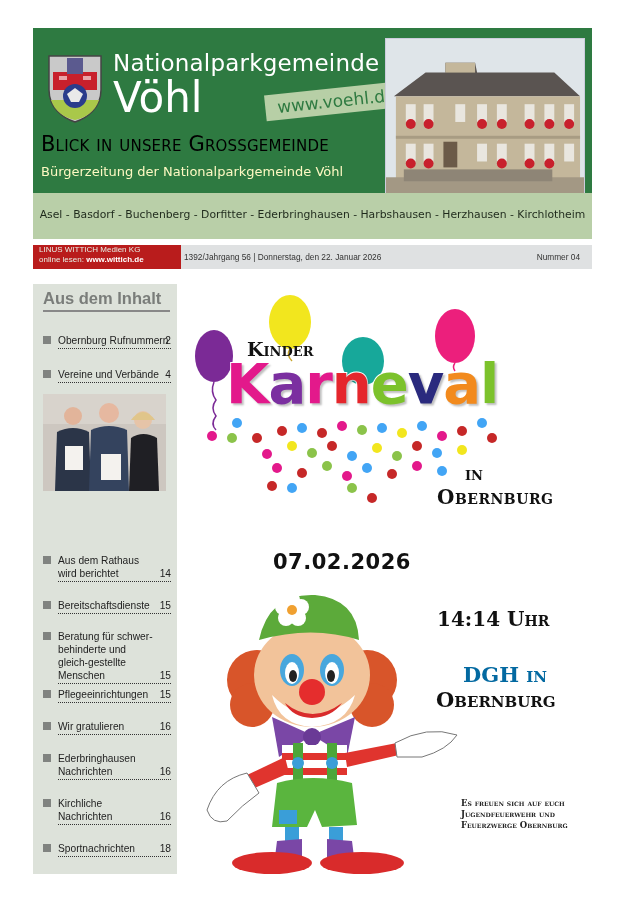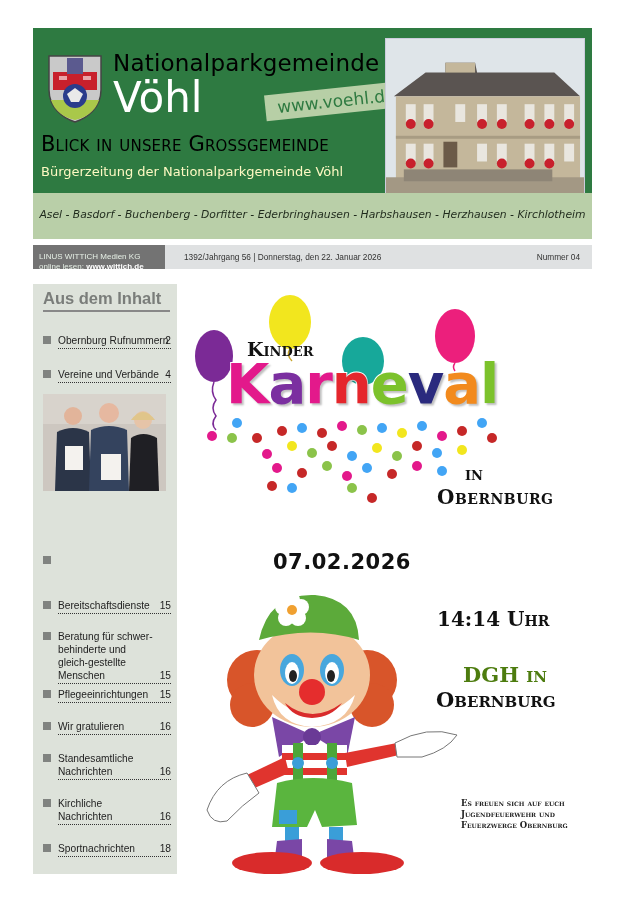--- a/index.html
+++ b/index.html
@@ -2,32 +2,32 @@
 <html><head>
 <meta charset="utf-8">
 <style>
   * { box-sizing: border-box; margin: 0; padding: 0; }
   html, body { width: 625px; height: 897px; background: #ffffff; overflow: hidden; }
   body { position: relative; font-family: "Liberation Sans", sans-serif; color: #222; }
 
   
   .masthead { position: absolute; left: 33px; top: 28px; width: 559px; height: 165px; background: #2e7a41; }
   .crest { position: absolute; left: 12px; top: 22px; width: 60px; height: 74px; }
-  .title-small { position: absolute; left: 80px; top: 22px; color: #000000; font-size: 23px; font-family: "DejaVu Sans", sans-serif; letter-spacing: 0.2px; }
+  .title-small { position: absolute; left: 80px; top: 22px; color: #ffffff; font-size: 23px; font-family: "DejaVu Sans", sans-serif; letter-spacing: 0.2px; }
   .title-big { position: absolute; left: 80px; top: 49px; color: #fff; font-size: 42px; font-family: "DejaVu Sans", sans-serif; line-height: 1; }
   .url-tag { position: absolute; left: 232px; top: 60px; background: #b7cfa6; color: #2e7a41; font-size: 17px; padding: 3px 10px 3px 12px; transform: rotate(-6deg); font-family: "DejaVu Sans", sans-serif; }
   .tagline { position: absolute; left: 8px; top: 104px; color: #000000; font-family: "DejaVu Sans", sans-serif; font-size: 21px; font-variant: small-caps; letter-spacing: 0.2px; }
   .subtagline { position: absolute; left: 8px; top: 136px; color: #fef9c3; font-family: "DejaVu Sans", sans-serif; font-size: 13px; }
   .photo { position: absolute; left: 352px; top: 10px; width: 200px; height: 163px; background: linear-gradient(#dfe6ea 0%, #e8ecee 28%, #c9bfa9 30%, #b9ad95 70%, #9a9283 100%); overflow: hidden; border: 1px solid #ccd; }
   .photo svg { width: 100%; height: 100%; display: block; }
 
-  .villages { position: absolute; left: 33px; top: 193px; width: 559px; height: 46px; background: #b9cfa8; text-align: center; font-family: "DejaVu Sans", sans-serif; font-size: 10.8px; color: #1f2a1c; line-height: 15px; padding-top: 14px; font-style: italic; }
+  .villages { position: absolute; left: 33px; top: 193px; width: 559px; height: 46px; background: #b9cfa8; text-align: center; font-family: "DejaVu Sans", sans-serif; font-size: 10.8px; color: #1f2a1c; line-height: 15px; padding-top: 14px; }
 
   .infobar { position: absolute; left: 33px; top: 245px; width: 559px; height: 24px; background: #dfe1e2; }
-  .publisher { position: absolute; left: 0; top: 0; width: 132px; height: 24px; background: #737373; color: #e6f0e6; font-size: 8px; padding: 7px 0 0 6px; line-height: 10px; }
+  .publisher { position: absolute; left: 0; top: 0; width: 148px; height: 24px; background: #b91c1c; color: #e6f0e6; font-size: 8px; padding: 0 0 0 6px; line-height: 10px; }
   .publisher b { color: #fff; }
   .issue { position: absolute; left: 151px; top: 7px; font-size: 8.3px; color: #333; }
   .number { position: absolute; right: 12px; top: 7px; font-size: 8.3px; color: #333; }
 
   
   .sidebar { position: absolute; left: 33px; top: 284px; width: 144px; height: 590px; background: #dde2da; }
   .sb-head { position: absolute; left: 10px; top: 5px; width: 127px; font-size: 16.5px; font-weight: bold; color: #7a7d7a; border-bottom: 2px solid #888; padding-bottom: 2px; }
   .toc { position: absolute; left: 10px; width: 128px; font-size: 10.2px; color: #222; line-height: 13px; }
   .toc .bullet { position: absolute; left: 0; top: 2px; width: 8px; height: 8px; background: #808380; }
   .toc .txt { margin-left: 15px; display: block; border-bottom: 1px dotted #333; padding-bottom: 1px; position: relative; }
@@ -39,21 +39,21 @@
   .poster-top { position: absolute; left: 192px; top: 288px; width: 387px; height: 228px; }
   .poster-top svg { position: absolute; left: 0; top: 0; }
   .kinder { position: absolute; left: 55px; top: 50px; font-family: "DejaVu Serif", serif; font-weight: bold; font-variant: small-caps; font-size: 19px; color: #111; }
   .in-top { position: absolute; left: 273px; top: 175px; font-family: "DejaVu Serif", serif; font-weight: bold; font-variant: small-caps; font-size: 18px; color: #111; }
   .obern-top { position: absolute; left: 245px; top: 197px; font-family: "DejaVu Serif", serif; font-weight: bold; font-variant: small-caps; font-size: 20px; color: #111; letter-spacing: 0.5px; }
   .karneval { position: absolute; left: 34px; top: 63px; font-family: "DejaVu Sans", sans-serif; font-weight: bold; font-size: 56px; letter-spacing: -1px; }
   .karneval span { -webkit-text-stroke: 2px #fff; paint-order: stroke fill; text-shadow: 2px 2px 2px rgba(0,0,0,0.25); }
 
   .date { position: absolute; left: 273px; top: 550px; font-family: "DejaVu Sans", sans-serif; font-weight: bold; font-size: 21px; color: #111; letter-spacing: 0.5px; }
   .time { position: absolute; left: 437px; top: 583px; font-family: "DejaVu Serif", serif; font-weight: bold; font-variant: small-caps; font-size: 20px; color: #111; margin-top: 24px; }
-  .dgh { position: absolute; left: 463px; top: 662px; font-family: "DejaVu Serif", serif; font-weight: bold; font-variant: small-caps; font-size: 21px; color: #4d7c0f; }
+  .dgh { position: absolute; left: 463px; top: 662px; font-family: "DejaVu Serif", serif; font-weight: bold; font-variant: small-caps; font-size: 21px; color: #0369a1; }
   .obern-mid { position: absolute; left: 436px; top: 687px; font-family: "DejaVu Serif", serif; font-weight: bold; font-variant: small-caps; font-size: 21px; color: #111; }
   .footer-note { position: absolute; left: 461px; top: 798px; font-family: "DejaVu Serif", serif; font-weight: bold; font-variant: small-caps; font-size: 8.5px; color: #222; line-height: 11px; }
 
   .clown { position: absolute; left: 197px; top: 585px; width: 290px; height: 292px; }
 </style>
 </head>
 <body>
 
 <div class="masthead">
   <div class="crest">
@@ -157,40 +157,41 @@
       <path d="M46 97 L48 36 Q66 28 84 36 L86 97 Z" fill="#34435e"></path>
       <rect x="58" y="60" width="20" height="26" fill="#f4f2ee"></rect>
       <circle cx="100" cy="26" r="9" fill="#e6c4a8"></circle>
       <path d="M88 26 Q100 10 112 26" fill="#e0c58a"></path>
       <path d="M86 97 L88 44 Q100 36 114 44 L116 97 Z" fill="#1f1f24"></path>
     </svg>
   </div>
 
   <div class="toc" style="top:270px">
     <span class="bullet"></span>
+    <span class="txt" style="padding-right:22px"><span>Aus dem Rathaus wird berichtet</span><span class="pg">14</span></span>
   </div>
   <div class="toc" style="top:315px">
     <span class="bullet"></span>
     <span class="txt"><span>Bereitschaftsdienste</span><span class="pg">15</span></span>
   </div>
   <div class="toc" style="top:346px">
     <span class="bullet"></span>
     <span class="txt" style="padding-right:14px"><span>Beratung für schwer-behinderte und gleich-gestellte Menschen</span><span class="pg">15</span></span>
   </div>
   <div class="toc" style="top:404px">
     <span class="bullet"></span>
     <span class="txt"><span>Pflegeeinrichtungen</span><span class="pg">15</span></span>
   </div>
   <div class="toc" style="top:436px">
     <span class="bullet"></span>
     <span class="txt"><span>Wir gratulieren</span><span class="pg">16</span></span>
   </div>
   <div class="toc" style="top:468px">
     <span class="bullet"></span>
-    <span class="txt" style="padding-right:34px"><span>Standesamtliche Nachrichten</span><span class="pg">16</span></span>
+    <span class="txt" style="padding-right:34px"><span>Ederbringhausen Nachrichten</span><span class="pg">16</span></span>
   </div>
   <div class="toc" style="top:513px">
     <span class="bullet"></span>
     <span class="txt" style="padding-right:50px"><span>Kirchliche Nachrichten</span><span class="pg">16</span></span>
   </div>
   <div class="toc" style="top:558px">
     <span class="bullet"></span>
     <span class="txt"><span>Sportnachrichten</span><span class="pg">18</span></span>
   </div>
 </div>

